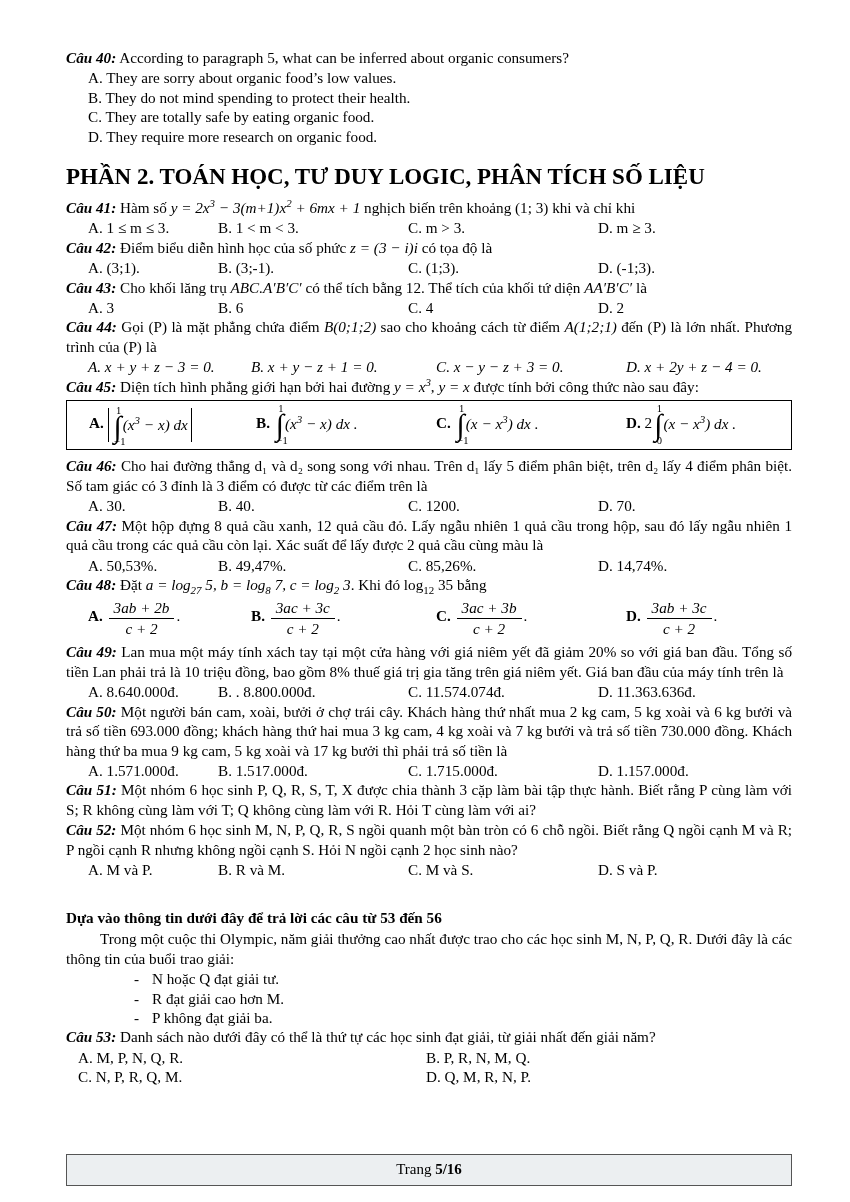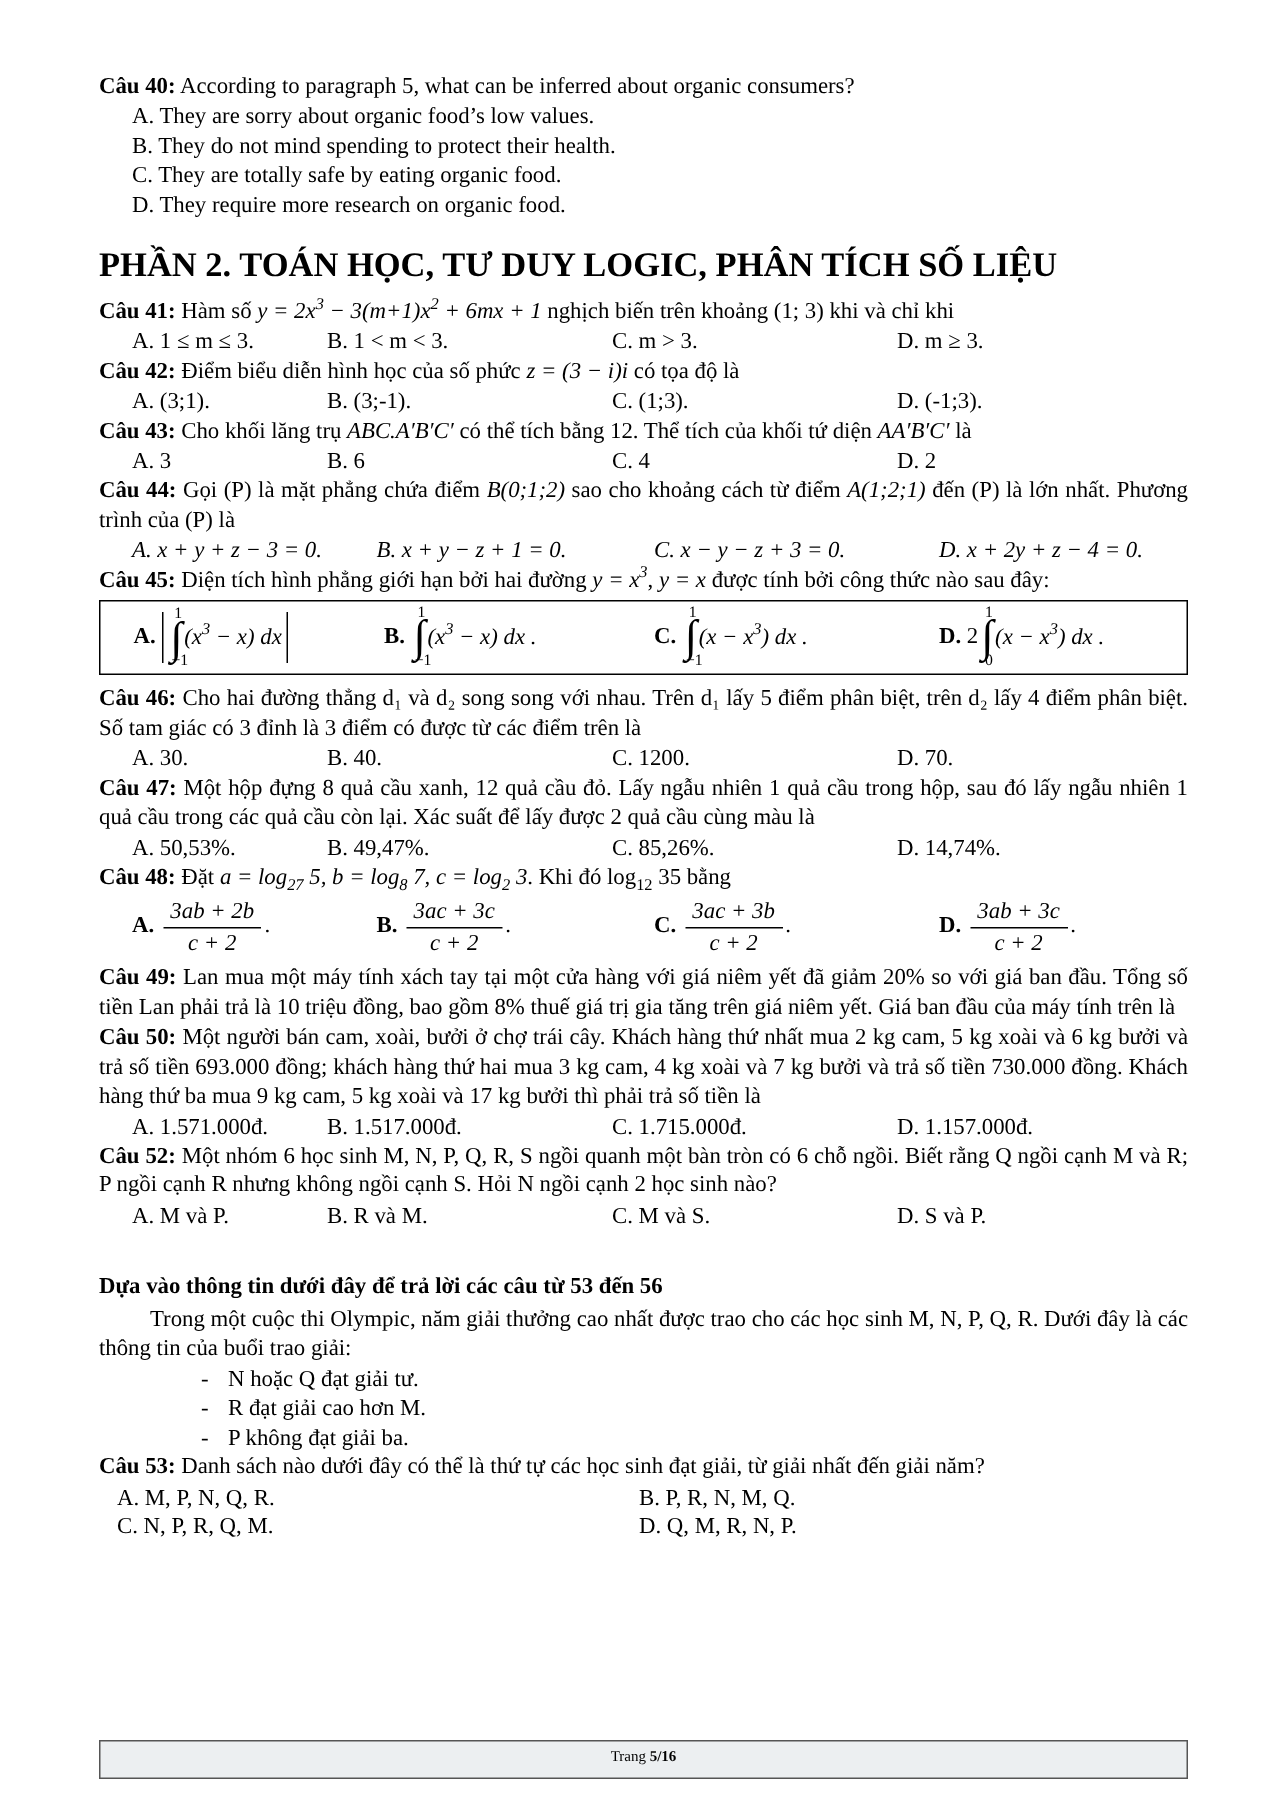--- a/index.html
+++ b/index.html
@@ -21,20 +21,21 @@
     box-sizing: border-box;
     padding: 48px 58px 10px 66px;
     position: relative;
   }
   .q {
     margin: 0 0 1px 0;
     text-align: justify;
   }
   .qlabel {
     font-weight: bold;
+    font-style: italic;
   }
   .opt-line {
     display: flex;
     margin: 0;
     padding: 0;
   }
   .opt {
     flex: 0 0 auto;
   }
   .opt b { font-weight: bold; }
@@ -139,21 +140,21 @@
   }
   .footer {
     position: absolute;
     left: 66px;
     right: 58px;
     bottom: 16px;
     border: 1.2px solid #555;
     background: #eceff1;
     text-align: center;
     padding: 5px 0 6px 0;
-    font-size: 10px;
+    font-size: 15px;
   }
   .footer b { font-weight: bold; }
   .nowrap { white-space: nowrap; }
 </style>
 </head>
 <body>
 
 <div class="page">
 
   <div class="q">
@@ -284,32 +285,42 @@
     <span class="opt">
       <b>D.</b>
       <span class="frac"><span class="num">3ab + 3c</span><span class="den">c + 2</span></span>.
     </span>
   </div>
 
   <div class="q">
     <span class="qlabel">Câu 49:</span>
     <span>Lan mua một máy tính xách tay tại một cửa hàng với giá niêm yết đã giảm 20% so với giá ban đầu. Tổng số tiền Lan phải trả là 10 triệu đồng, bao gồm 8% thuế giá trị gia tăng trên giá niêm yết. Giá ban đầu của máy tính trên là</span>
   </div>
+  <div class="opt-line opts4">
+    <span class="opt">A. 8.640.000đ.</span>
+    <span class="opt">B. . 8.800.000đ.</span>
+    <span class="opt">C. 11.574.074đ.</span>
+    <span class="opt">D. 11.363.636đ.</span>
+  </div>
 
   <div class="q">
     <span class="qlabel">Câu 50:</span>
     <span>Một người  bán cam, xoài, bưởi ở chợ trái cây. Khách hàng thứ nhất mua 2 kg cam, 5 kg xoài và 6 kg bưởi và trả số tiền 693.000 đồng; khách hàng thứ hai mua 3 kg cam, 4 kg xoài và 7 kg bưởi và trả số tiền 730.000 đồng. Khách hàng thứ ba mua 9 kg cam, 5 kg xoài và 17 kg bưởi thì phải trả số tiền là</span>
   </div>
   <div class="opt-line opts4">
     <span class="opt">A. 1.571.000đ.</span>
     <span class="opt">B. 1.517.000đ.</span>
     <span class="opt">C. 1.715.000đ.</span>
     <span class="opt">D. 1.157.000đ.</span>
   </div>
 
+  <div class="q">
+    <span class="qlabel">Câu 51:</span>
+    <span>Một nhóm 6 học sinh P, Q, R, S, T, X được chia thành 3 cặp làm bài tập thực hành. Biết rằng P cùng làm với S; R không cùng làm với T; Q không cùng làm với R. Hỏi T cùng làm với ai?</span>
+  </div>
 
   <div class="q">
     <span class="qlabel">Câu 52:</span>
     <span>Một nhóm 6 học sinh M, N, P, Q, R, S ngồi quanh một bàn tròn có 6 chỗ ngồi. Biết rằng Q ngồi cạnh M và R; P ngồi cạnh R nhưng không ngồi cạnh S. Hỏi N ngồi cạnh 2 học sinh nào?</span>
   </div>
   <div class="opt-line opts4">
     <span class="opt">A. M và P.</span>
     <span class="opt">B. R và M.</span>
     <span class="opt">C. M và S.</span>
     <span class="opt">D. S và P.</span>

